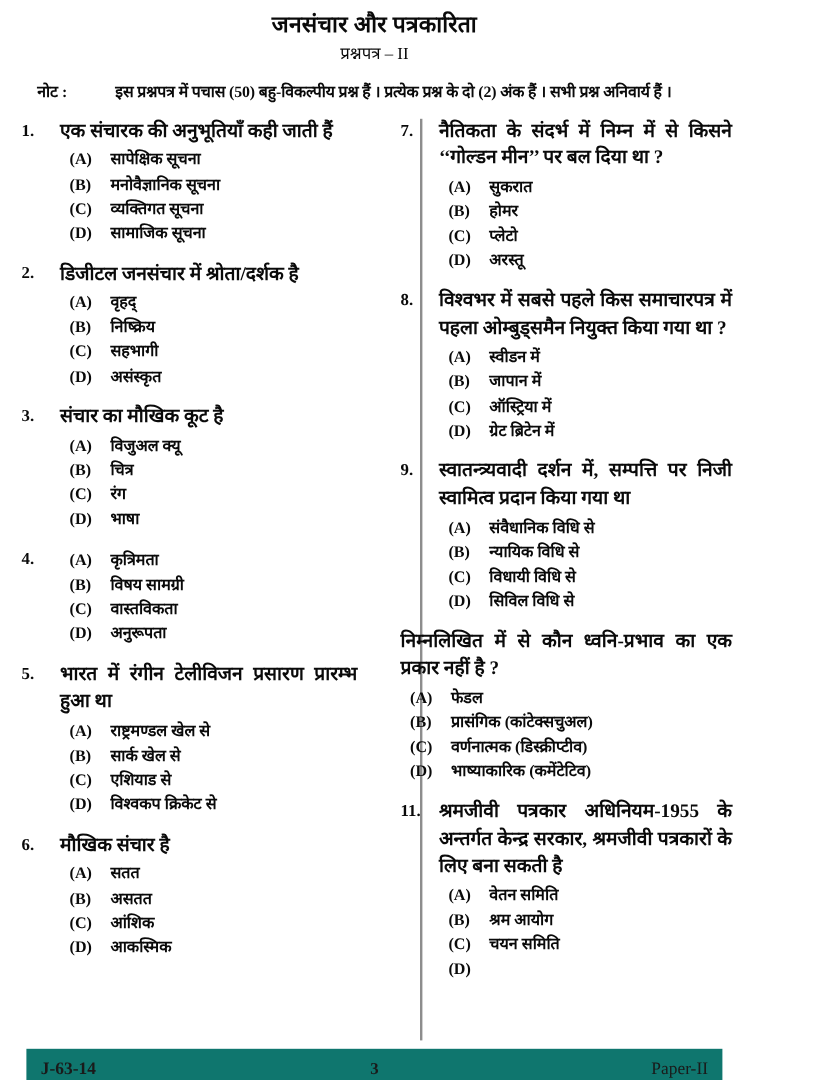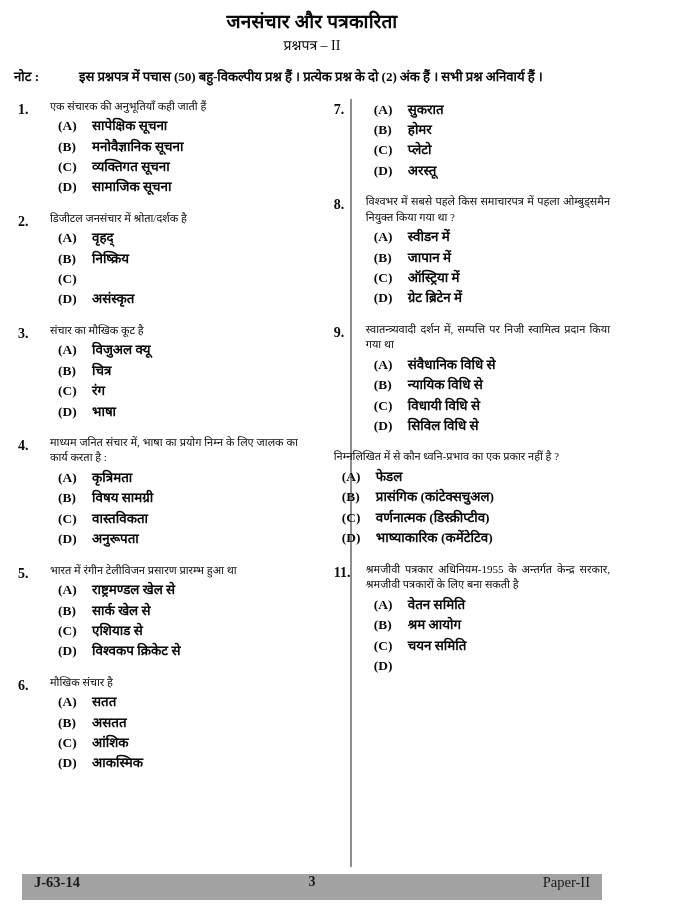--- a/index.html
+++ b/index.html
@@ -46,20 +46,21 @@
     display: flex;
     align-items: baseline;
     margin: 12px 12px 0 14px;
     font-size: 13.2px;
     font-weight: bold;
     white-space: nowrap;
   }
   .note-label {
     flex: 0 0 auto;
     padding-right: 14px;
+    margin-left: 17px;
   }
   .note-text {
     flex: 1 1 auto;
     font-weight: bold;
     letter-spacing: -0.1px;
     margin-left: 26px;
   }
 
   
   .columns {
@@ -95,22 +96,22 @@
     font-size: 14px;
     font-weight: bold;
     line-height: 1.42;
     padding-top: 1px;
   }
   .qbody {
     flex: 1 1 auto;
     min-width: 0;
   }
   .qtext {
-    font-size: 11px;
-    font-weight: normal;
+    font-size: 16px;
+    font-weight: bold;
     line-height: 1.42;
     margin-bottom: 2px;
   }
   .qtext.justify {
     text-align: justify;
     text-align-last: left;
   }
   .opts {
     margin-top: 1px;
   }
@@ -130,23 +131,23 @@
     flex: 1 1 auto;
   }
 
   
   .footer {
     position: absolute;
     left: 22px;
     right: 22px;
     bottom: 6px;
     height: 26px;
-    background: #a3a3a3;
+    background: #0f766e;
     display: flex;
-    align-items: flex-start;
+    align-items: flex-end;
     color: #1a1a1a;
   }
   .footer-left {
     position: absolute;
     left: 12px;
     font-size: 14.5px;
     font-weight: bold;
   }
   .footer-center {
     width: 100%;
@@ -210,20 +211,21 @@
               <div class="opt">
                 <span class="opt-label">(A)</span>
                 <span class="opt-text">वृहद्</span>
               </div>
               <div class="opt">
                 <span class="opt-label">(B)</span>
                 <span class="opt-text">निष्क्रिय</span>
               </div>
               <div class="opt">
                 <span class="opt-label">(C)</span>
+                <span class="opt-text">सहभागी</span>
               </div>
               <div class="opt">
                 <span class="opt-label">(D)</span>
                 <span class="opt-text">असंस्कृत</span>
               </div>
             </div>
           </div>
         </div>
         <div class="qblock">
           <div class="qnum">3.</div>
@@ -245,21 +247,20 @@
               <div class="opt">
                 <span class="opt-label">(D)</span>
                 <span class="opt-text">भाषा</span>
               </div>
             </div>
           </div>
         </div>
         <div class="qblock">
           <div class="qnum">4.</div>
           <div class="qbody">
-            <div class="qtext justify">माध्यम जनित संचार में, भाषा का प्रयोग निम्न के लिए जालक का कार्य करता है :</div>
             <div class="opts">
               <div class="opt">
                 <span class="opt-label">(A)</span>
                 <span class="opt-text">कृत्रिमता</span>
               </div>
               <div class="opt">
                 <span class="opt-label">(B)</span>
                 <span class="opt-text">विषय सामग्री</span>
               </div>
               <div class="opt">
@@ -320,20 +321,21 @@
               </div>
             </div>
           </div>
         </div>
       </div>
     <div class="divider"></div>
     <div class="col col-right" id="col-right">
         <div class="qblock">
           <div class="qnum">7.</div>
           <div class="qbody">
+            <div class="qtext justify">नैतिकता के संदर्भ में निम्न में से किसने ‘‘गोल्डन मीन’’ पर बल दिया था ?</div>
             <div class="opts">
               <div class="opt">
                 <span class="opt-label">(A)</span>
                 <span class="opt-text">सुकरात</span>
               </div>
               <div class="opt">
                 <span class="opt-label">(B)</span>
                 <span class="opt-text">होमर</span>
               </div>
               <div class="opt">

